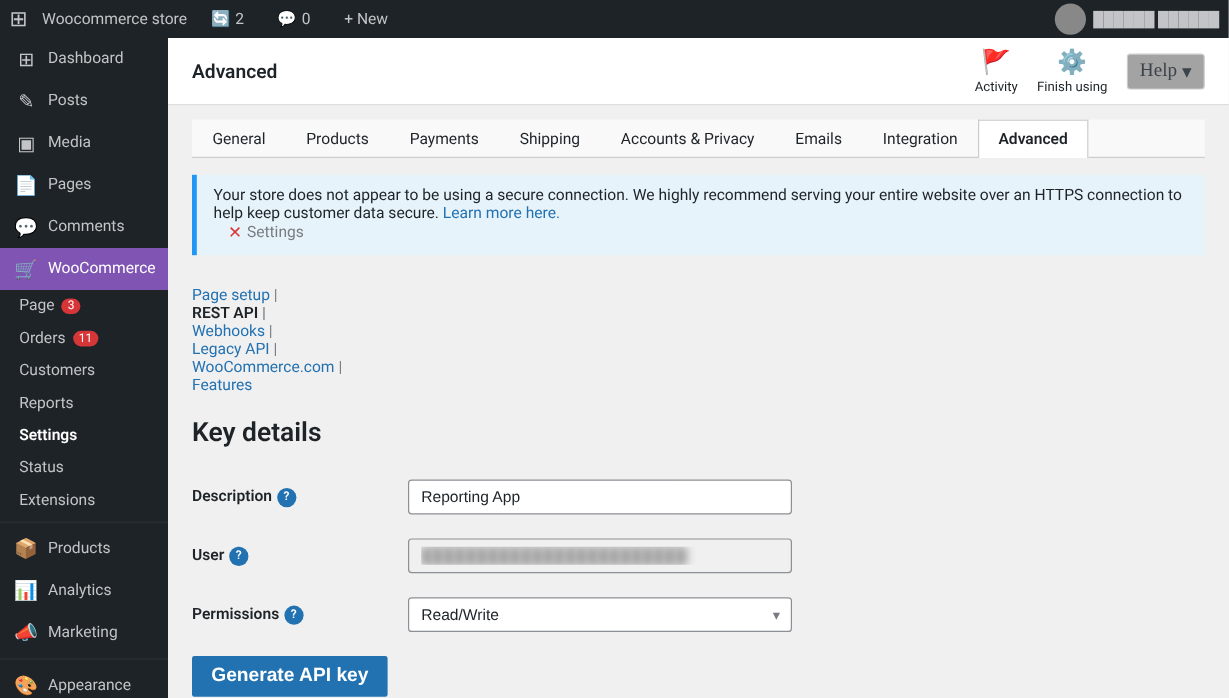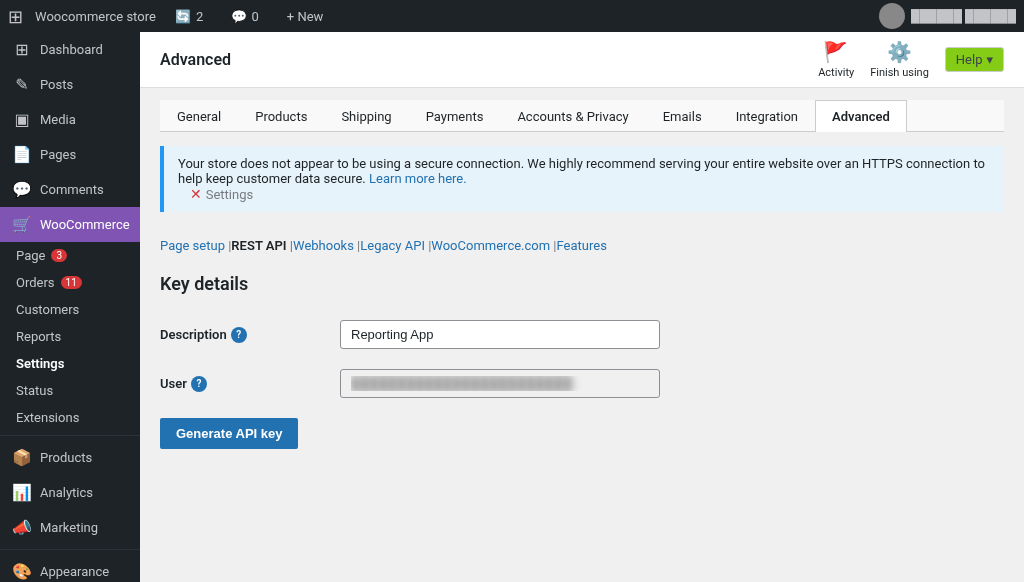--- a/index.html
+++ b/index.html
@@ -34,61 +34,61 @@
 
     
     .main { flex: 1; overflow-y: auto; background: #f0f0f1; }
 
     
     .main-topbar { background: #fff; border-bottom: 1px solid #ddd; padding: 8px 20px; display: flex; align-items: center; justify-content: space-between; }
     .main-topbar-title { font-size: 16px; font-weight: 600; color: #1d2327; }
     .main-topbar-actions { display: flex; align-items: center; gap: 16px; }
     .topbar-action { display: flex; flex-direction: column; align-items: center; gap: 2px; cursor: pointer; font-size: 11px; color: #1d2327; }
     .topbar-action-icon { font-size: 20px; }
-    .help-btn { display: flex; align-items: center; gap: 4px; border: 1px solid #ccc; padding: 4px 10px; border-radius: 3px; background: #84cc16; cursor: pointer; font-size: 13px; }
+    .help-btn { display: flex; align-items: center; gap: 4px; border: 1px solid #ccc; padding: 4px 10px; border-radius: 3px; background: #a3a3a3; cursor: pointer; font-size: 16px; font-family: Liberation Serif, serif; }
 
     
     .settings-area { padding: 12px 20px; }
 
     
     .tabs-bar { display: flex; border-bottom: 1px solid #ccc; background: #f9f9f9; flex-wrap: wrap; }
     .tab { padding: 8px 16px; cursor: pointer; font-size: 13px; color: #1d2327; border: 1px solid transparent; border-bottom: none; margin-bottom: -1px; }
     .tab.active { background: #fff; border-color: #ccc; border-bottom-color: #fff; font-weight: 600; }
 
     
     .notice { background: #dff0d8; border-left: 4px solid #2196f3; padding: 10px 14px; margin: 14px 0; display: flex; justify-content: space-between; align-items: flex-start; background: #e7f3fa; border-left-color: #2196f3; flex-direction: column; }
     .notice-text { font-size: 13px; color: #1d2327; flex: 1; }
     .notice-text a { color: #2271b1; text-decoration: none; }
     .notice-dismiss { display: flex; align-items: center; gap: 4px; cursor: pointer; color: #787c82; font-size: 13px; margin-left: 12px; white-space: nowrap; }
     .notice-dismiss-x { color: #d63638; font-size: 14px; }
 
     
-    .sub-nav { display: flex; gap: 0; padding: 12px 0 8px 0; font-size: 13px; }
+    .sub-nav { display: flex; gap: 0; padding: 12px 0 8px 0; font-size: 13px; flex-direction: column; }
     .sub-nav-item { color: #2271b1; text-decoration: none; cursor: pointer; }
     .sub-nav-item:not(:last-child)::after { content: ' | '; color: #787c82; }
     .sub-nav-item.active { color: #1d2327; font-weight: 600; text-decoration: none; }
 
     
-    .section-title { font-size: 18px; font-weight: 600; color: #1d2327; margin: 12px 0 16px 0; }
+    .section-title { font-size: 22px; font-weight: 600; color: #1d2327; margin: 12px 0 16px 0; }
 
     .form-table { width: 100%; border-collapse: collapse; }
     .form-table tr td { padding: 10px 0; vertical-align: middle; }
     .form-table .label-cell { width: 180px; font-weight: 600; color: #1d2327; padding-right: 10px; }
     .help-icon { display: inline-flex; align-items: center; justify-content: center; width: 16px; height: 16px; border-radius: 50%; background: #2271b1; color: #fff; font-size: 10px; cursor: pointer; margin-left: 4px; vertical-align: middle; }
 
     .form-input { width: 320px; padding: 6px 10px; border: 1px solid #8c8f94; border-radius: 3px; font-size: 13px; color: #1d2327; }
     .form-input.blurred { color: transparent; text-shadow: 0 0 8px #999; background: #f0f0f0; }
     .form-select-wrapper { position: relative; width: 320px; }
     .form-select { width: 100%; padding: 6px 30px 6px 10px; border: 1px solid #8c8f94; border-radius: 3px; font-size: 13px; color: #1d2327; appearance: none; background: #fff; cursor: pointer; }
     .select-chevron { position: absolute; right: 10px; top: 50%; transform: translateY(-50%); color: #787c82; pointer-events: none; font-size: 12px; }
 
     .label-row { display: flex; align-items: center; }
 
     
-    .btn-primary { background: #2271b1; color: #fff; border: none; padding: 8px 16px; border-radius: 2px; font-size: 13px; cursor: pointer; font-weight: 600; margin-top: 10px; }
+    .btn-primary { background: #2271b1; color: #fff; border: none; padding: 8px 16px; border-radius: 2px; font-size: 16px; cursor: pointer; font-weight: 600; margin-top: 10px; }
 
     
     ::-webkit-scrollbar { width: 6px; }
     ::-webkit-scrollbar-thumb { background: #ccc; border-radius: 3px; }
   </style>
 </head>
 <body>
 
 <div class="app-wrapper">
 
@@ -208,22 +208,22 @@
           </div>
         </div>
       </div>
 
       <div class="settings-area">
 
         
         <div class="tabs-bar">
           <div class="tab">General</div>
           <div class="tab">Products</div>
+          <div class="tab">Payments</div>
           <div class="tab">Shipping</div>
-          <div class="tab">Payments</div>
           <div class="tab">Accounts &amp; Privacy</div>
           <div class="tab">Emails</div>
           <div class="tab">Integration</div>
           <div class="tab active">Advanced</div>
         </div>
 
         
         <div class="notice">
           <div class="notice-text">
             <span>Your store does not appear to be using a secure connection. We highly recommend serving your entire website over an HTTPS connection to help keep customer data secure.</span>
@@ -265,20 +265,38 @@
             <td class="label-cell">
               <div class="label-row">
                 <span>User</span>
                 <span class="help-icon">?</span>
               </div>
             </td>
             <td>
               <input class="form-input blurred" type="text" value="████████████████████████" placeholder="Search for a user…" style="">
             </td>
           </tr>
+          <tr>
+            <td class="label-cell">
+              <div class="label-row">
+                <span>Permissions</span>
+                <span class="help-icon">?</span>
+              </div>
+            </td>
+            <td>
+              <div class="form-select-wrapper">
+                <select class="form-select">
+                  <option>Read</option>
+                  <option>Write</option>
+                  <option selected="">Read/Write</option>
+                </select>
+                <span class="select-chevron">▾</span>
+              </div>
+            </td>
+          </tr>
         </tbody>
           </table>
 
         <button class="btn-primary">Generate API key</button>
 
       </div>
     </div>
   </div>
 </div>
 

